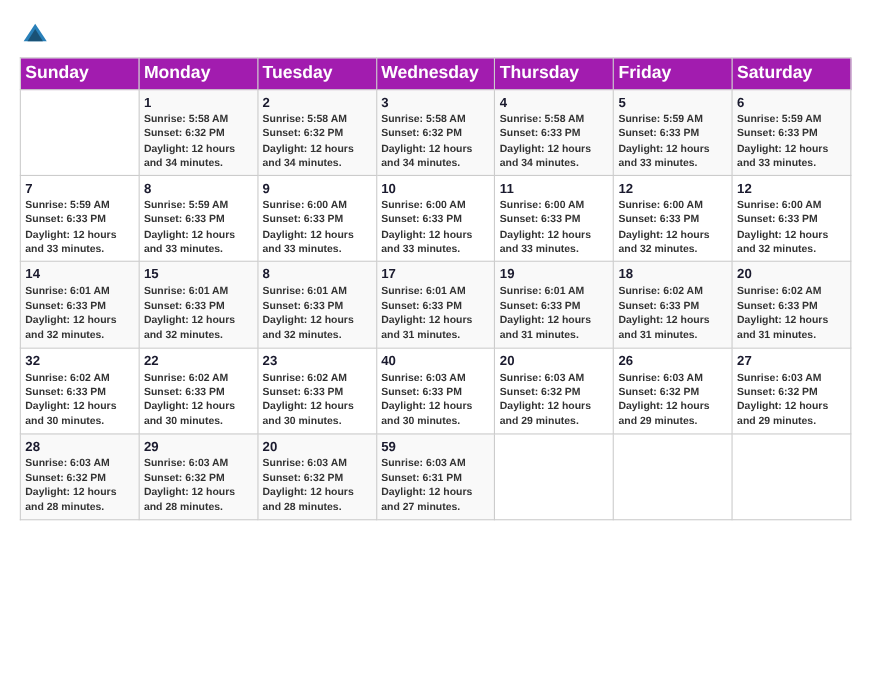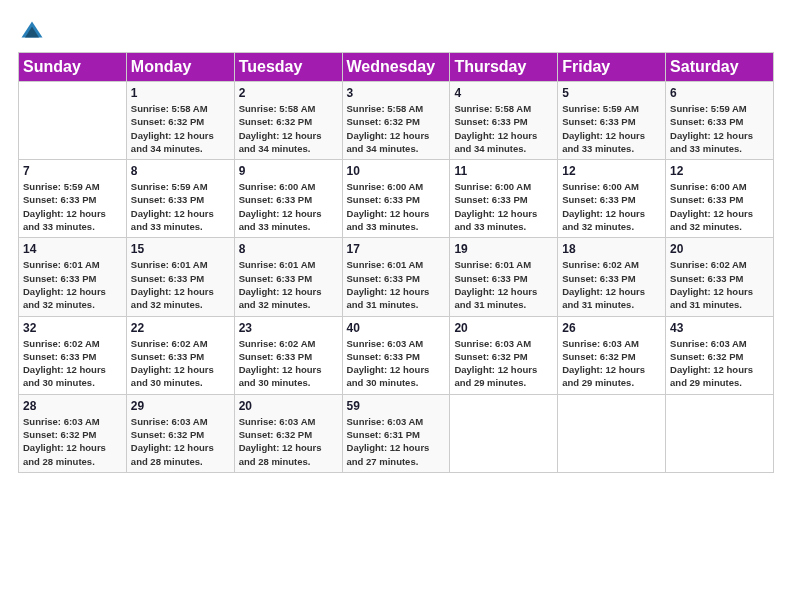--- a/index.html
+++ b/index.html
@@ -314,21 +314,21 @@
 and 29 minutes.</div>
           </td>
           <td>
             <span class="day-num">26</span>
             <div class="day-info" style="white-space: pre-line;">Sunrise: 6:03 AM
 Sunset: 6:32 PM
 Daylight: 12 hours
 and 29 minutes.</div>
           </td>
           <td>
-            <span class="day-num">43</span>
+            <span class="day-num">27</span>
             <div class="day-info" style="white-space: pre-line;">Sunrise: 6:03 AM
 Sunset: 6:32 PM
 Daylight: 12 hours
 and 29 minutes.</div>
           </td>
         </tr>
         <tr>
           <td>
             <span class="day-num">28</span>
             <div class="day-info" style="white-space: pre-line;">Sunrise: 6:03 AM

